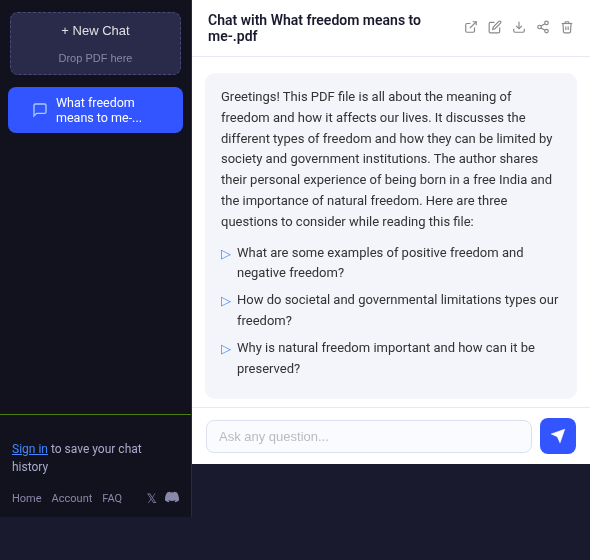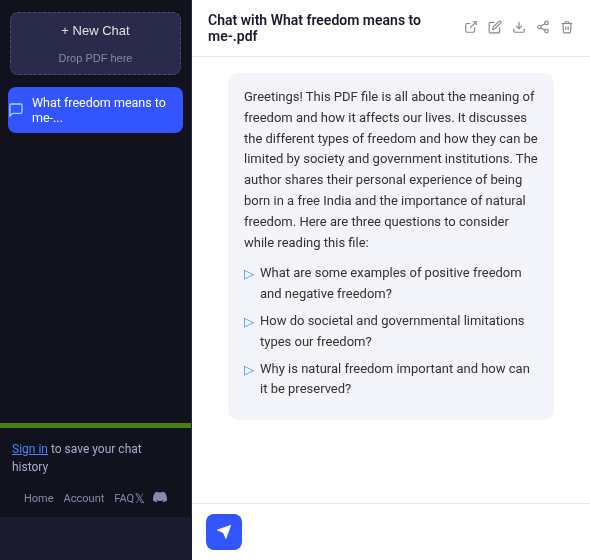--- a/index.html
+++ b/index.html
@@ -51,55 +51,55 @@
     .chat-list {
       flex: 1;
       overflow-y: auto;
       padding: 4px 8px;
     }
 
     .chat-item {
       display: flex;
       align-items: center;
       gap: 8px;
-      padding: 8px 0;
+      padding: 8px 24px;
       border-radius: 8px;
       cursor: pointer;
       background: #3355ff;
       color: #fff;
       font-size: 12.5px;
     }
     .chat-item-icon {
       width: 16px;
       height: 16px;
       flex-shrink: 0;
       color: #aaccff;
     }
 
     .sidebar-footer {
-      padding: 12px 12px 8px;
-      border-top: 5px solid #4d7c0f;
+      padding: 25px 12px 8px;
+      border-top: 1px solid #4d7c0f;
     }
     .sign-in-text {
       font-size: 12px;
       color: #aaaacc;
       line-height: 1.5;
     }
     .sign-in-link {
       color: #4488ff;
       text-decoration: underline;
       cursor: pointer;
       font-size: 12px;
     }
 
     .sidebar-nav {
       display: flex;
       align-items: center;
       justify-content: space-between;
-      padding: 6px 24px 10px;
+      padding: 6px 12px 10px;
     }
     .sidebar-nav-links {
       display: flex;
       gap: 10px;
     }
     .sidebar-nav-link {
       font-size: 11px;
       color: #8888aa;
       cursor: pointer;
     }
@@ -113,21 +113,21 @@
       font-size: 13px;
       cursor: pointer;
     }
 
     
     .main {
       flex: 1;
       display: flex;
       flex-direction: column;
       background: #fff;
-      height: 560px;
+      height: 464px;
       justify-content: center;
     }
 
     .chat-header {
       display: flex;
       align-items: center;
       justify-content: space-between;
       padding: 12px 16px;
       border-bottom: 1px solid #e8e8f0;
       background: #fff;
@@ -145,21 +145,21 @@
     }
     .header-icon {
       color: #888;
       font-size: 14px;
       cursor: pointer;
     }
 
     .chat-body {
       flex: 1;
       overflow-y: auto;
-      padding: 16px 36px;
+      padding: 16px 13px;
     }
 
     .message-bubble {
       background: #f4f4fb;
       border-radius: 10px;
       padding: 14px 16px;
       font-size: 13px;
       color: #333;
       line-height: 1.6;
       max-width: 100%;
@@ -327,20 +327,21 @@
         </li>
         <li>
           <span class="question-arrow">▷</span>
           <span>Why is natural freedom important and how can it be preserved?</span>
         </li>
       </ul>
     </div>
   </div>
 
   <div class="chat-input-area">
+    <input class="chat-input" type="text" placeholder="Ask any question..." style="">
     <button class="send-btn">
       <svg width="16" height="16" viewBox="0 0 24 24" fill="white">
         <path d="M22 2L11 13"></path>
         <path d="M22 2L15 22 11 13 2 9l20-7z" fill="white" stroke="white" stroke-width="1"></path>
       </svg>
     </button>
   </div>
 </div>
 
 </body></html>

